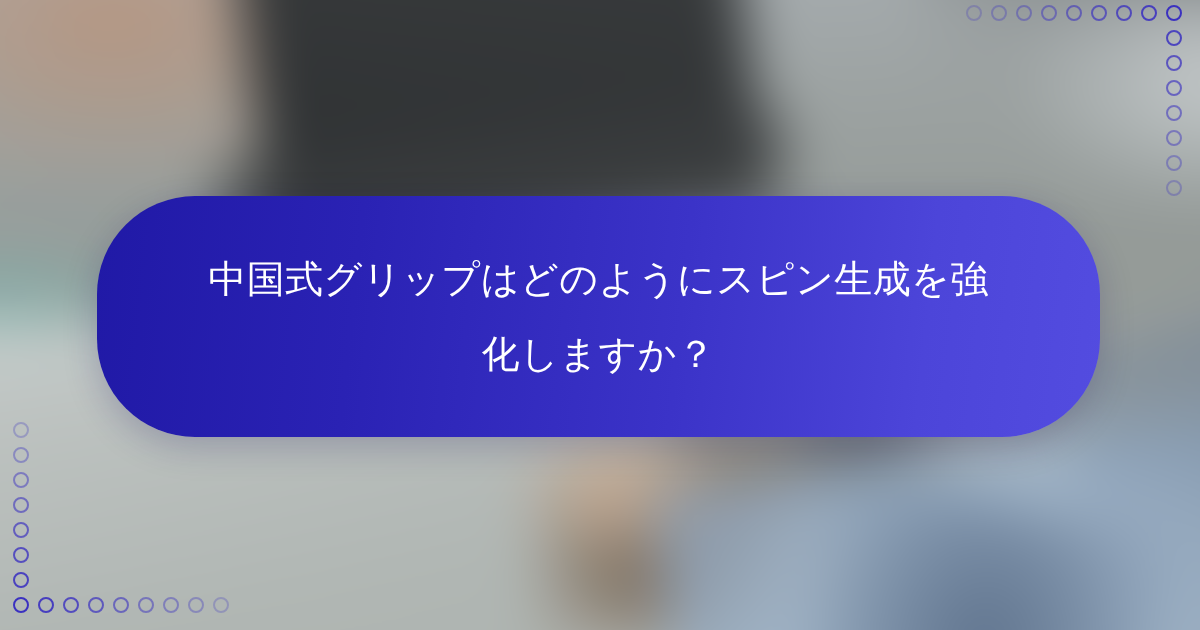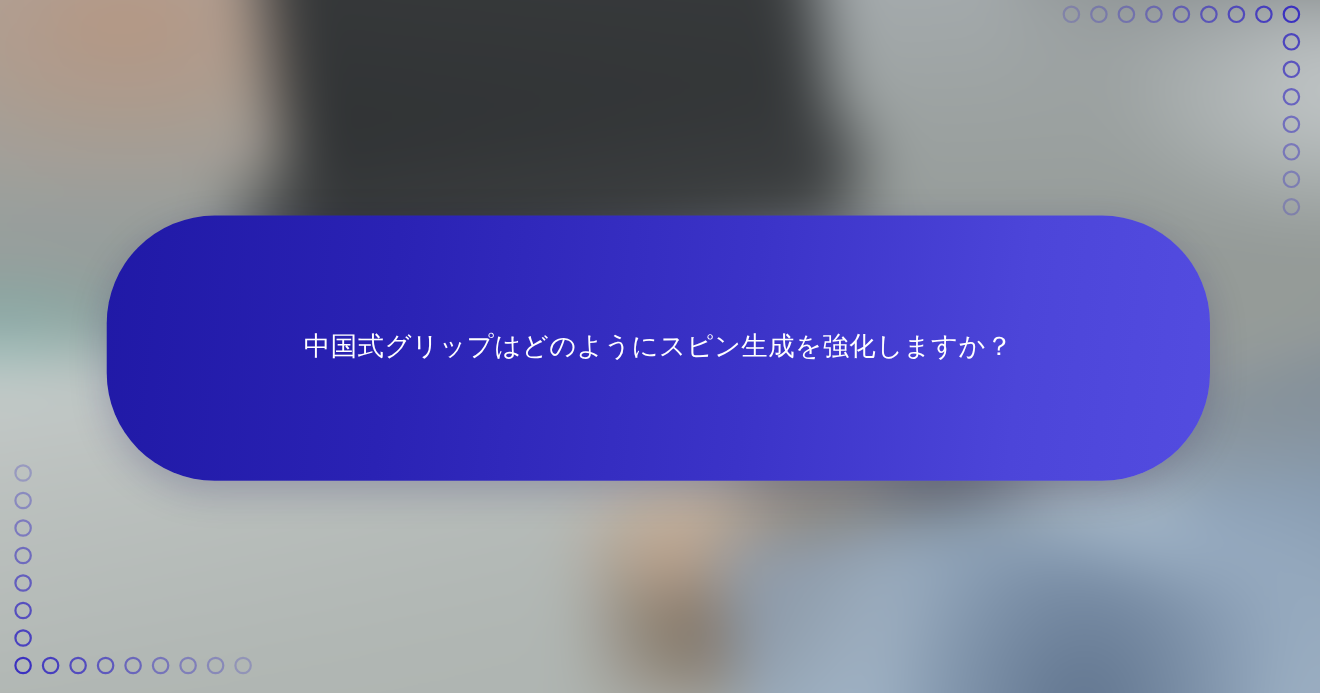--- a/index.html
+++ b/index.html
@@ -193,21 +193,21 @@
     background: linear-gradient(96deg, #2019a6 0%, #2a22b4 26%, #3b33c8 58%, #4c45d9 82%, #534ce0 100%);
     display: flex;
     align-items: center;
     justify-content: center;
     box-shadow: 0 10px 34px rgba(24,20,90,0.22);
   }
   .card-title {
     margin: 0;
     padding: 0 96px;
     color: #ffffff;
-    font-size: 24px;
+    font-size: 38px;
     line-height: 1.95;
     font-weight: 400;
     text-align: center;
     letter-spacing: 0.4px;
     max-width: 790px;
     word-break: break-all;
   }
 </style>
 </head>
 <body>

